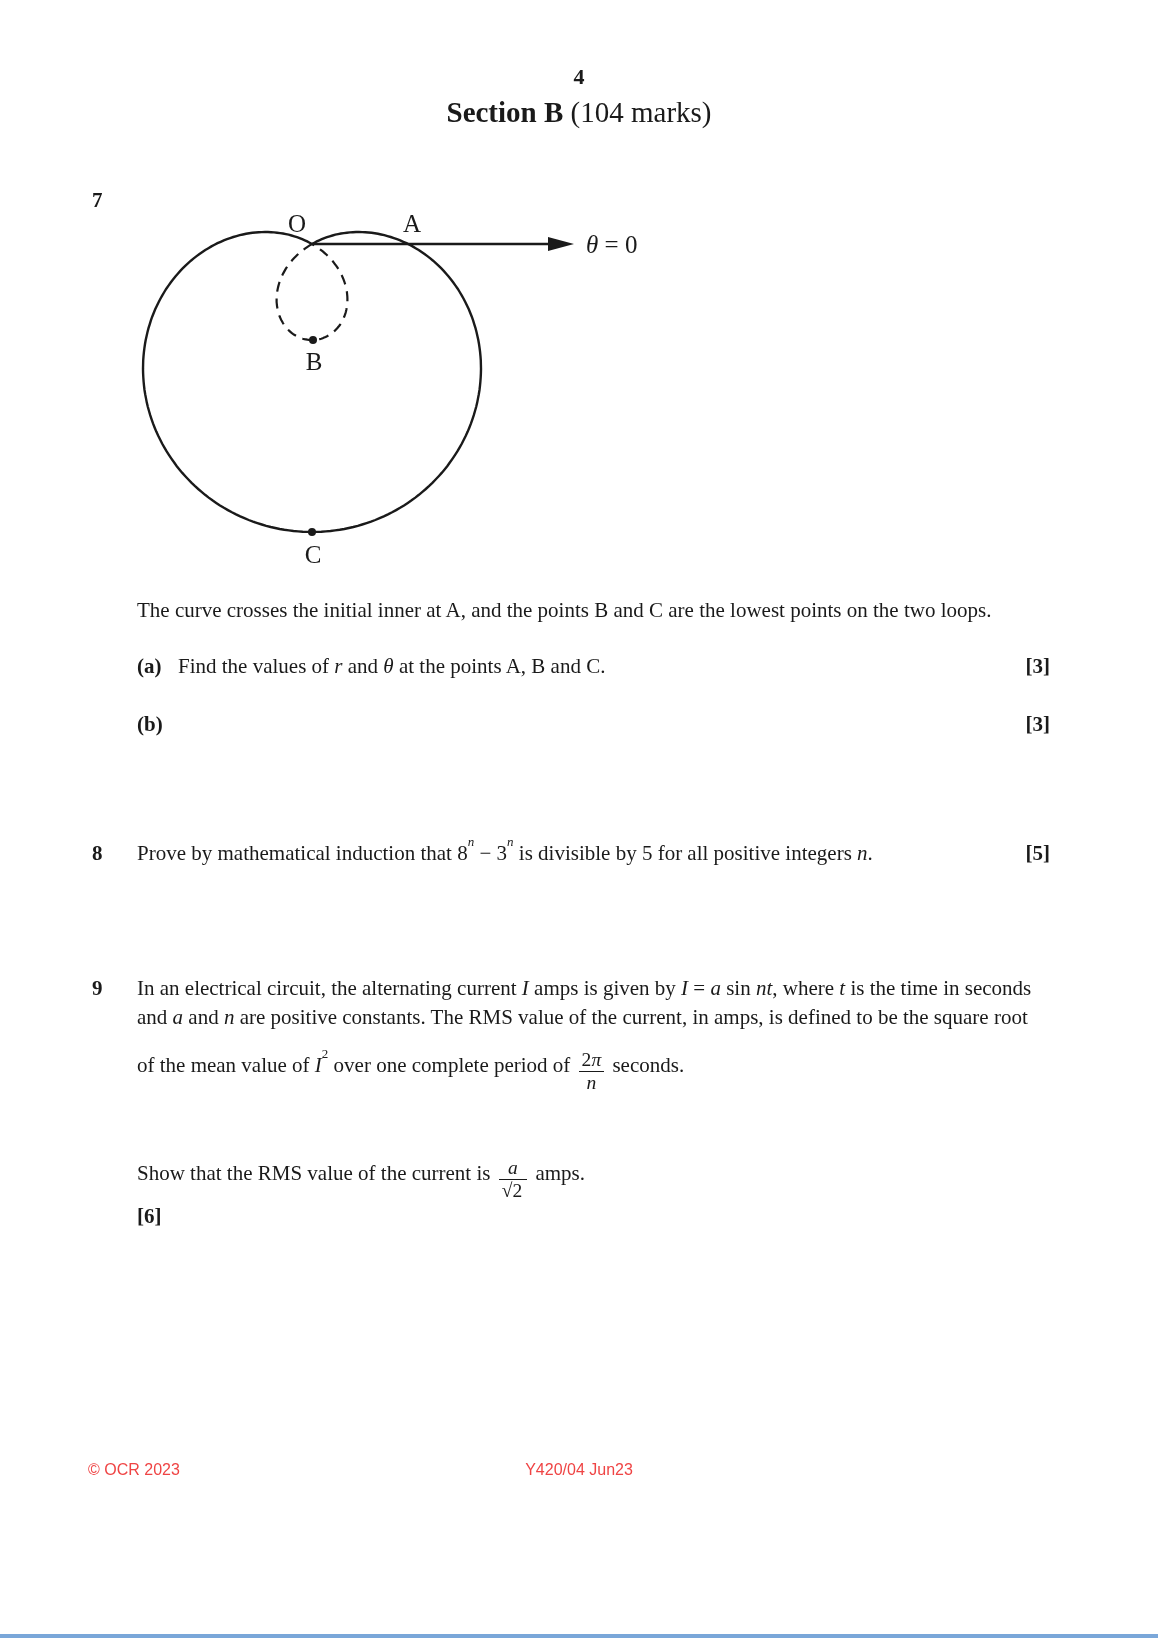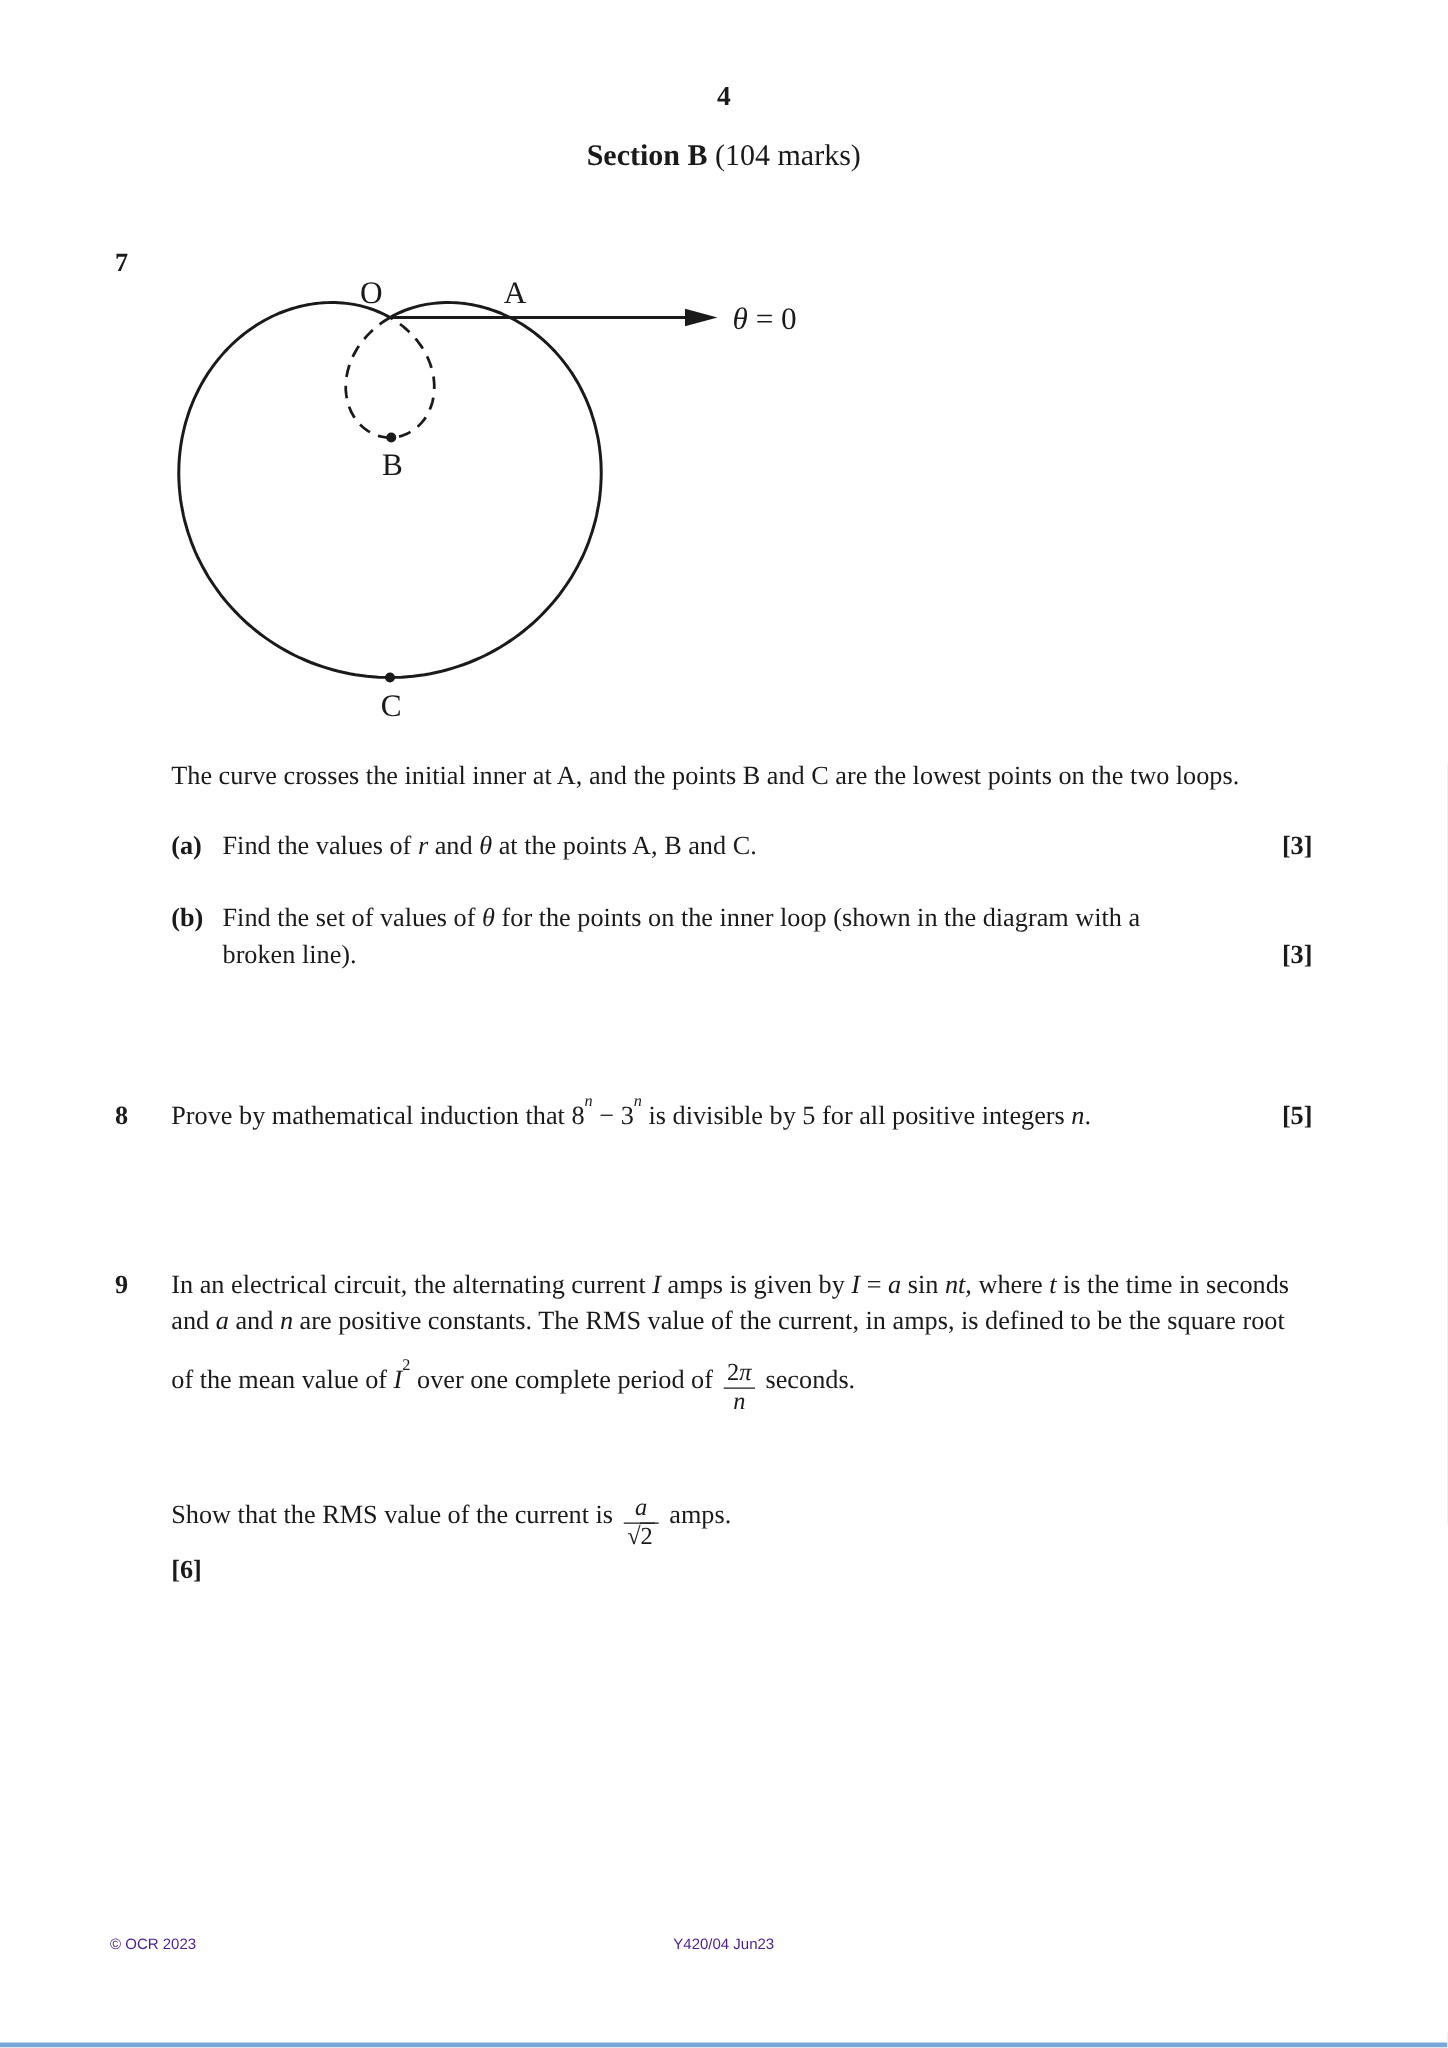--- a/index.html
+++ b/index.html
@@ -14,23 +14,23 @@
     line-height:1.38;
     overflow:hidden;
   }
   .page-number{
     padding-top:62px;
     text-align:center;
     font-weight:bold;
     font-size:22px;
   }
   .section-title{
-    margin-top:17px;
+    margin-top:0;
     text-align:center;
-    font-size:24px;
+    font-size:29px;
   }
   .content{margin-left:92px;width:958px;}
   .q-row{display:flex;}
   .q-num{width:45px;flex:none;font-weight:bold;}
   .q-content{width:913px;flex:none;}
   .q7{margin-top:54px;}
   .q-intro{width:905px;}
   .diagram-wrap{margin-top:8px;margin-left:-37px;height:378px;text-decoration:underline;}
   .caption{margin-top:24px;width:900px;}
   .part-row{display:flex;align-items:baseline;}
@@ -47,23 +47,23 @@
   .q-marks{flex:1;text-align:right;font-weight:bold;}
   .show-line{margin-top:46px;display:flex;align-items:baseline;flex-direction:column;}
   sup{font-size:62%;line-height:0;position:relative;top:-0.5em;}
   i{font-style:italic;}
   .frac{display:inline-block;text-align:center;vertical-align:-0.85em;line-height:1.12;margin:0 3px;font-size:0.93em;}
   .fnum{display:block;padding:0 3px;margin-top:17px;}
   .fden{display:block;border-top:1.5px solid #1a1a1a;padding:0 3px;}
   .sqrt{white-space:nowrap;}
   .sqb{border-top:1.5px solid #1a1a1a;padding-right:2px;}
   .footer{
-    position:absolute;left:88px;right:88px;top:1547px;
+    position:absolute;left:88px;right:88px;top:1459px;
     font-family:"Liberation Sans","DejaVu Sans",sans-serif;
-    font-size:12px;color:#4c1d95;
+    font-size:16px;color:#ef4444;
   }
   .paper-code{position:absolute;left:50%;transform:translateX(-50%);top:0;}
   .bottom-edge{position:absolute;left:0;right:0;bottom:0;height:4px;background:#7aa7d9;}
   svg text{font-family:"Liberation Serif","DejaVu Serif",serif;fill:#1a1a1a;}
 </style>
 </head>
 <body>
 
 <div class="page">
 
@@ -101,21 +101,20 @@
         <div class="caption">The curve crosses the initial inner at A, and the points B and C are the lowest points on the two loops.</div>
 
         <div class="part-row part-a">
           <div class="part-label">(a)</div>
           <div class="part-text">Find the values of <i>r</i> and <i>θ</i> at the points A, B and C.</div>
           <div class="part-marks">[3]</div>
         </div>
 
         <div class="part-row part-b">
           <div class="part-label">(b)</div>
-          <div class="part-text">Find the set of values of <i>θ</i> for the points on the inner loop (shown in the diagram with a broken line).</div>
           <div class="part-marks marks-end">[3]</div>
         </div>
       </div>
     </div>
 
     <div class="q-row q8">
       <div class="q-num">8</div>
       <div class="q-content">
         <div class="q-line">
           <div class="q-text">Prove by mathematical induction that 8<sup><i>n</i></sup> − 3<sup><i>n</i></sup> is divisible by 5 for all positive integers <i>n</i>.</div>

